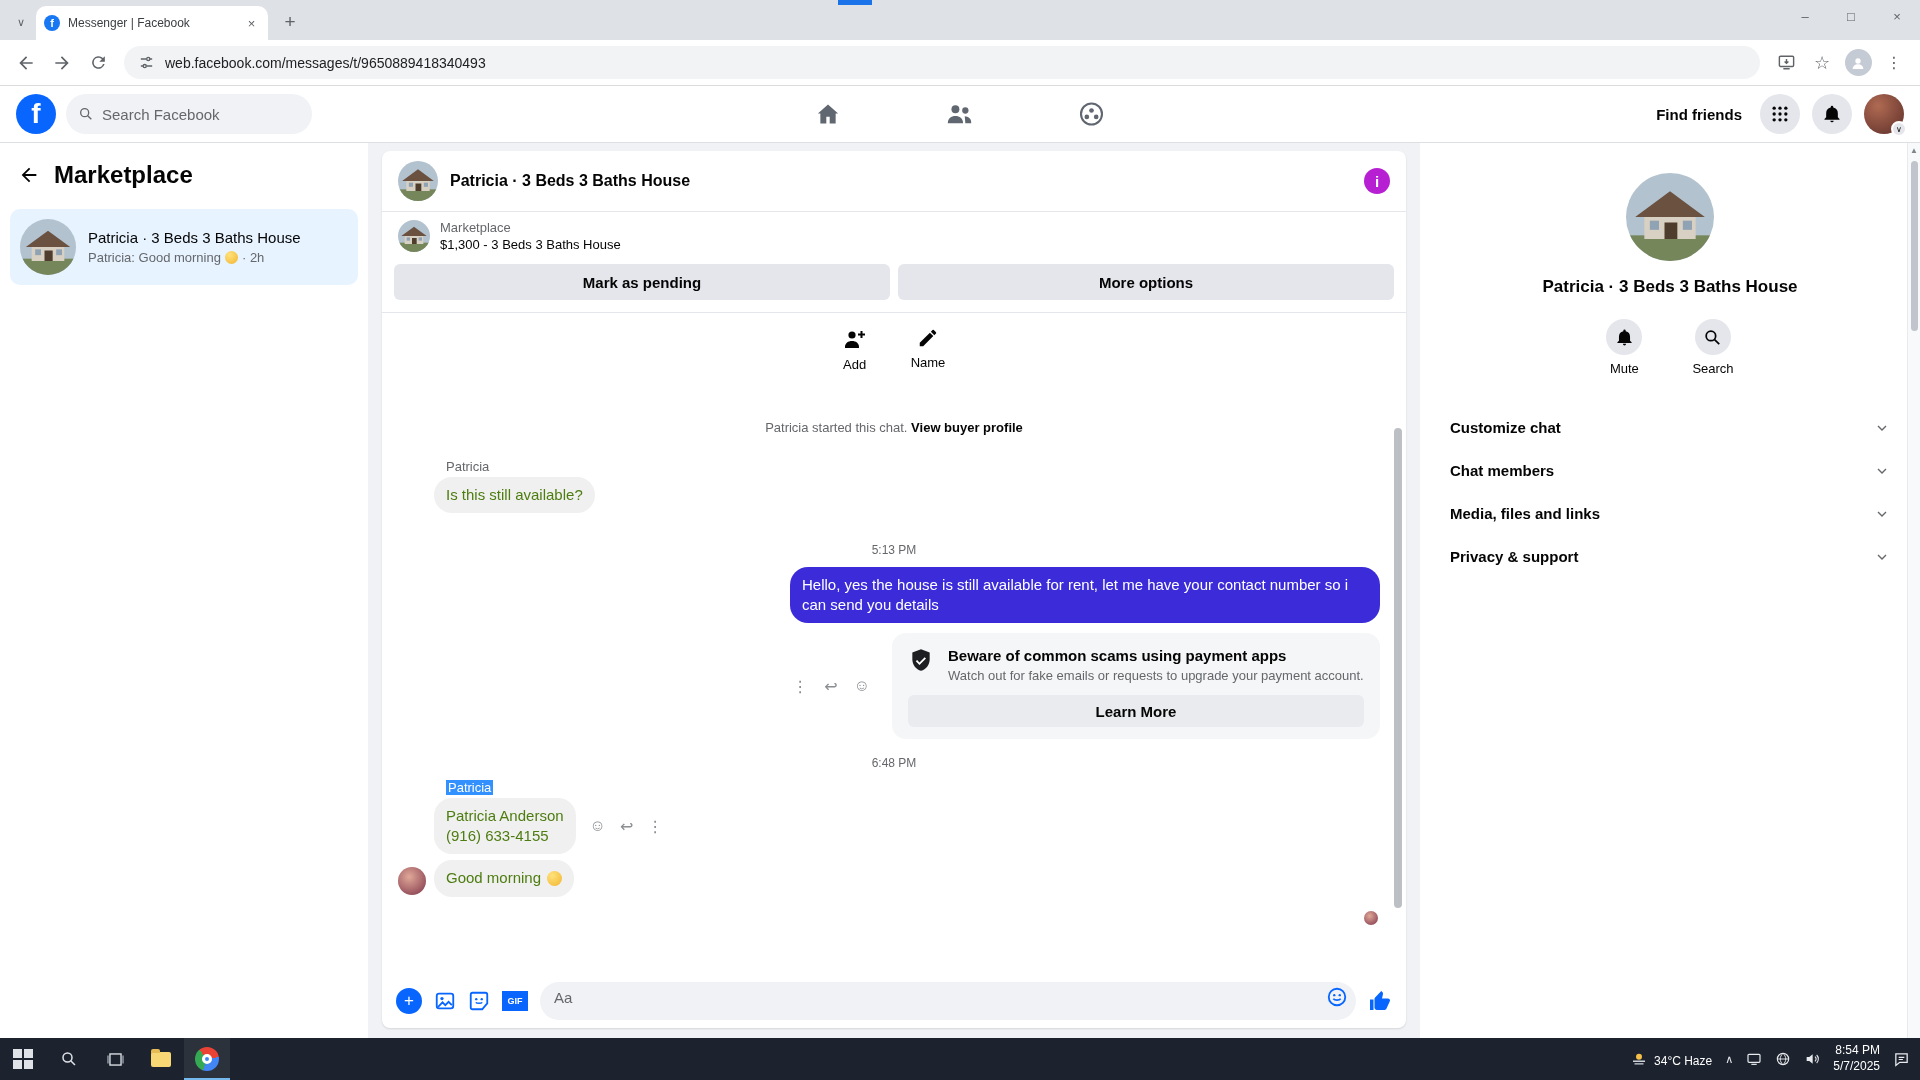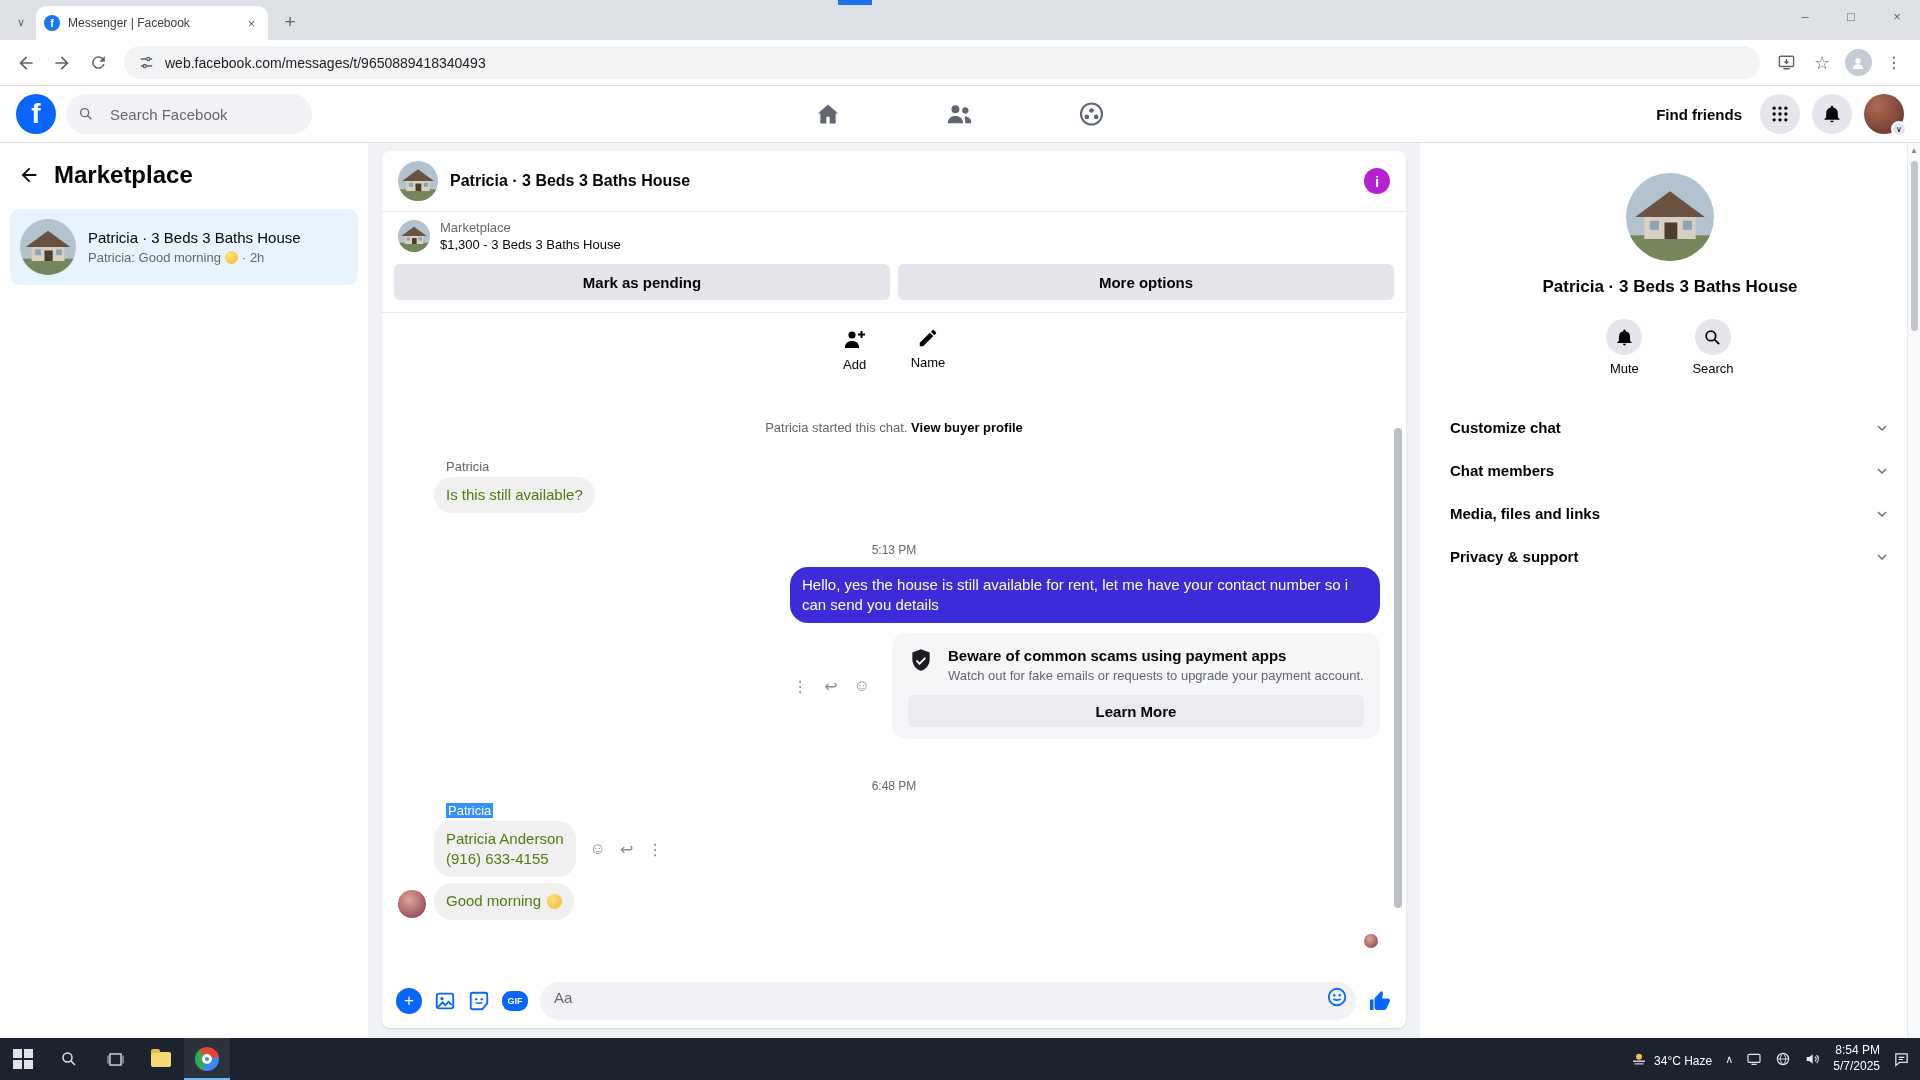--- a/index.html
+++ b/index.html
@@ -23,21 +23,21 @@
 
 .toolbar{height:46px;background:#fff;display:flex;align-items:center;padding:0 10px;gap:4px;border-bottom:1px solid #dadce0;flex:0 0 auto}
 .tbtn{width:32px;height:32px;border-radius:50%;display:flex;align-items:center;justify-content:center;color:#5f6368;flex:0 0 auto}
 .addressbar{flex:1;height:33px;background:#f1f3f4;border-radius:17px;display:flex;align-items:center;padding:0 14px;gap:10px;margin:0 6px;color:#5f6368;min-width:0}
 .url{font-size:14px;color:#202124;white-space:nowrap;overflow:hidden}
 .profile-chip{width:27px;height:27px;border-radius:50%;background:#c5cbd4;display:flex;align-items:center;justify-content:center;color:#fff;overflow:hidden}
 
 
 .fbnav{height:57px;background:#fff;border-bottom:1px solid #dddfe2;display:flex;align-items:center;padding:0 16px;flex:0 0 auto;position:relative;z-index:3}
 .fb-logo{width:40px;height:40px;border-radius:50%;background:#0866ff;color:#fff;font-weight:bold;font-size:28px;display:flex;align-items:center;justify-content:center;flex:0 0 auto}
-.fb-search{margin-left:10px;width:246px;height:40px;border-radius:20px;background:#f0f2f5;display:flex;align-items:center;padding:0 12px;gap:16px;color:#65676b;font-size:15px}
+.fb-search{margin-left:10px;width:246px;height:40px;border-radius:20px;background:#f0f2f5;display:flex;align-items:center;padding:0 12px;gap:8px;color:#65676b;font-size:15px}
 .nav-center{position:absolute;left:50%;top:0;transform:translateX(-50%);height:100%;display:flex;align-items:center;gap:104px;color:#606770}
 .nav-right{margin-left:auto;display:flex;align-items:center;gap:12px}
 .find-friends{font-size:15px;font-weight:600;margin-right:6px}
 .circle-btn{width:40px;height:40px;border-radius:50%;background:#e4e6eb;display:flex;align-items:center;justify-content:center;color:#050505;flex:0 0 auto}
 .nav-avatar{width:40px;height:40px;border-radius:50%;background:radial-gradient(circle at 35% 30%,#b06a52,#5d2f2a);position:relative;flex:0 0 auto}
 .nav-avatar .badge{position:absolute;right:-3px;bottom:-3px;width:16px;height:16px;border-radius:50%;background:#e4e6eb;border:2px solid #fff;display:flex;align-items:center;justify-content:center;font-size:8px;color:#050505}
 
 
 .page{flex:1;display:flex;min-height:0;position:relative;background:#f0f2f5}
 
@@ -95,21 +95,21 @@
 .warn-body{font-size:13px;color:#65676b;margin-top:4px}
 .warn-btn{margin-top:12px;height:32px;border-radius:6px;background:#e9ebee;font-size:15px;font-weight:600;display:flex;align-items:center;justify-content:center}
 .hover-icons{display:flex;gap:14px;color:#8a8d91;font-size:16px;margin-left:14px;align-items:center}
 .seen-row{display:flex;justify-content:flex-end;padding-right:12px;margin-top:14px}
 .chat-scrollbar{position:absolute;right:4px;top:115px;width:8px;height:480px;border-radius:4px;background:#bcc0c4}
 
 
 .composer{height:54px;display:flex;align-items:center;gap:12px;padding:0 14px;flex:0 0 auto}
 .comp-icon{color:#0866ff;display:flex;align-items:center;justify-content:center;flex:0 0 auto}
 .plus-circle{width:26px;height:26px;border-radius:50%;background:#0866ff;color:#fff;font-size:17px;display:flex;align-items:center;justify-content:center}
-.gif-badge{width:26px;height:20px;border-radius:9px;background:#0866ff;color:#fff;font-size:9px;font-weight:bold;display:flex;align-items:center;justify-content:center}
+.gif-badge{width:26px;height:20px;border-radius:0;background:#0866ff;color:#fff;font-size:9px;font-weight:bold;display:flex;align-items:center;justify-content:center}
 .msg-input{flex:1;height:38px;border-radius:19px;background:#f0f2f5;display:flex;align-items:center;padding:0 8px 8px 14px;color:#65676b;font-size:15px;min-width:0}
 .msg-input .ph{flex:1}
 
 
 .details{width:500px;background:#fff;flex:0 0 auto;padding-top:30px;display:flex;flex-direction:column;align-items:center}
 .details-avatar{width:88px;height:88px;border-radius:50%;overflow:hidden}
 .details-title{font-size:17px;font-weight:bold;margin-top:16px}
 .details-actions{display:flex;gap:50px;margin-top:22px}
 .action{display:flex;flex-direction:column;align-items:center;gap:6px;font-size:13px;color:#050505}
 .action-circle{width:36px;height:36px;border-radius:50%;background:#e4e6eb;display:flex;align-items:center;justify-content:center;color:#050505}
@@ -379,21 +379,21 @@
                   </svg>
                 <span>
                   <div class="warn-title">Beware of common scams using payment apps</div>
                   <div class="warn-body">Watch out for fake emails or requests to upgrade your payment account.</div>
                 </span>
               </div>
               <div class="warn-btn">Learn More</div>
             </div>
           </div>
 
-          <div class="time" style="margin-top:40px">6:48 PM</div>
+          <div class="time" style="margin-top:17px">6:48 PM</div>
 
           <div class="sender-label" style="margin-top:0">
             <span class="sel">Patricia</span>
           </div>
           <div class="msg-row left">
             <div class="bubble">
               <span>Patricia Anderson</span><br>
               <span>(916) 633-4155</span>
             </div>
             <div class="hover-icons">

